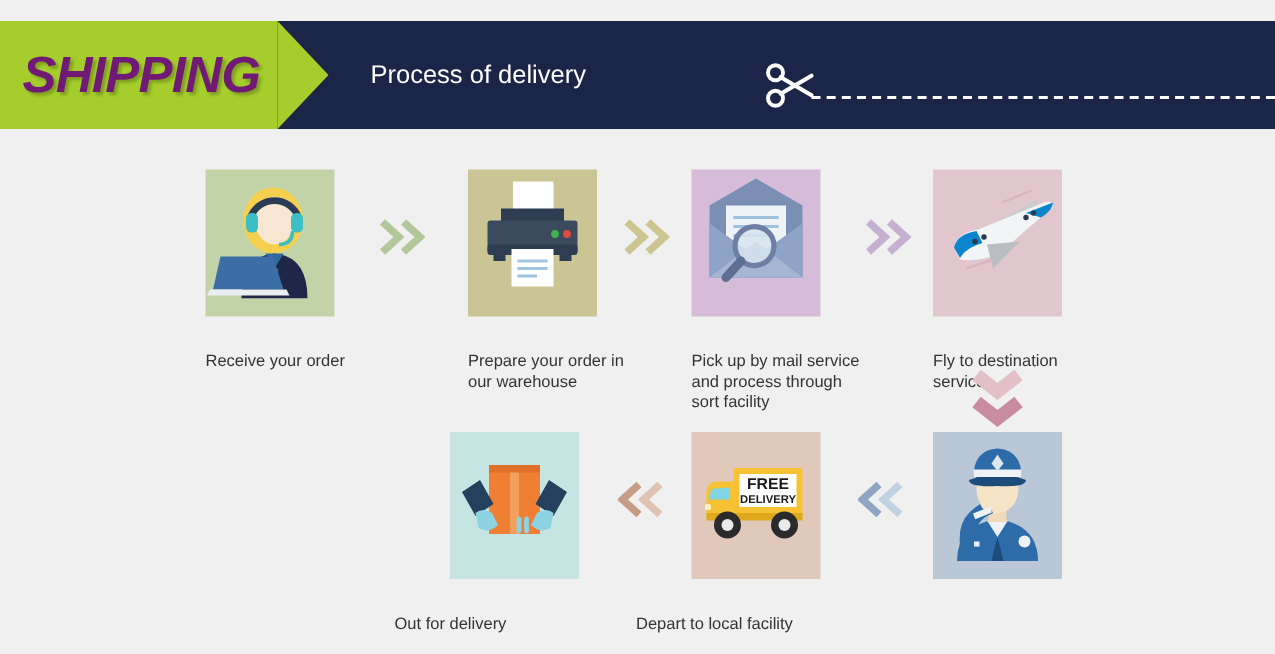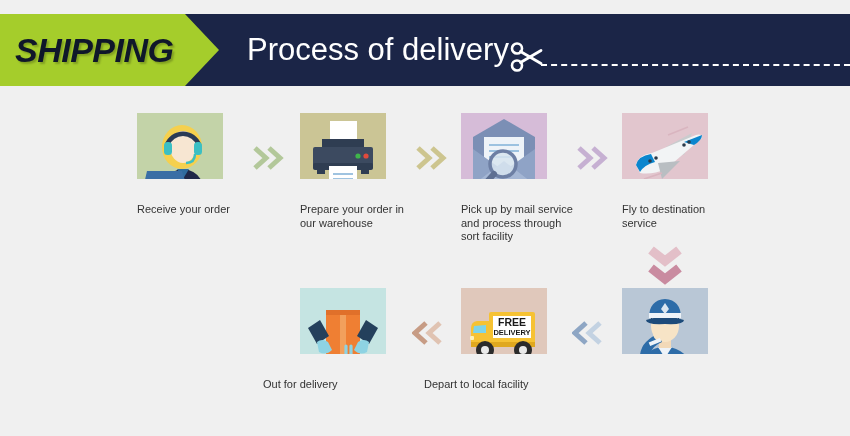--- a/index.html
+++ b/index.html
@@ -50,31 +50,31 @@
     border-left: 34px solid #a5cd2b;
   }
   .header-badge-text {
     position: absolute;
     left: 15px;
     top: 18px;
     width: 165px;
     font-size: 34px;
     font-weight: bold;
     font-style: italic;
-    color: #0f172a;
+    color: #701a75;
     letter-spacing: -0.5px;
     text-shadow: 2px 2px 2px rgba(0,0,0,0.22);
     line-height: 36px;
     white-space: nowrap;
   }
   .header-title {
     position: absolute;
     left: 247px;
     top: 20px;
-    font-size: 31px;
+    font-size: 17px;
     color: #ffffff;
     line-height: 32px;
     white-space: nowrap;
   }
   .scissors-wrap {
     position: absolute;
     left: 510px;
     top: 28px;
     width: 34px;
     height: 30px;
@@ -95,21 +95,21 @@
     top: 86px;
     width: 850px;
     height: 350px;
   }
   .step {
     position: absolute;
     width: 86px;
   }
   .tile {
     width: 86px;
-    height: 66px;
+    height: 98px;
     position: relative;
     overflow: hidden;
     text-decoration: underline;
   }
   .caption {
     margin-top: 24px;
     font-size: 11px;
     line-height: 13.5px;
     color: #333333;
     width: 118px;
@@ -181,21 +181,21 @@
     <div class="caption">Receive your order</div>
   </div>
 
   <div class="arrow" style="left:253px; top:60px;">
     <svg width="38" height="24" viewBox="0 0 38 24">
       <path d="M2 2 L13 12 L2 22" fill="none" stroke="#b3c89a" stroke-width="5" stroke-linejoin="miter"></path>
       <path d="M16 2 L27 12 L16 22" fill="none" stroke="#b3c89a" stroke-width="5" stroke-linejoin="miter"></path>
     </svg>
   </div>
 
-  <div class="step" style="left:300px; top:27px;">
+  <div class="step" style="left:312px; top:27px;">
     <div class="tile" style="background:#cbc595;">
       <svg width="86" height="86" viewBox="0 0 86 86">
 
         <rect x="30" y="8" width="27" height="24" fill="#ffffff"></rect>
 
         <rect x="22" y="26" width="42" height="10" fill="#2f3d52"></rect>
 
         <rect x="13" y="34" width="60" height="22" rx="2" fill="#3c4a60"></rect>
         <rect x="13" y="50" width="60" height="7" rx="2" fill="#2f3d52"></rect>
 

